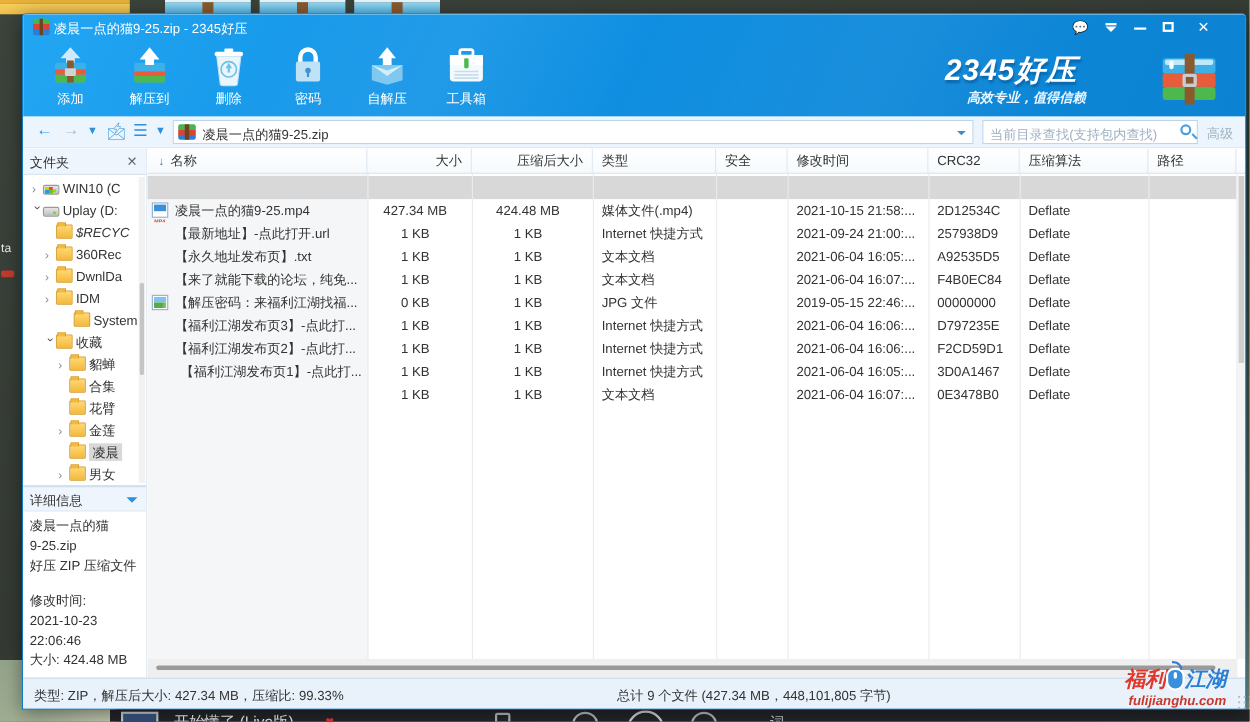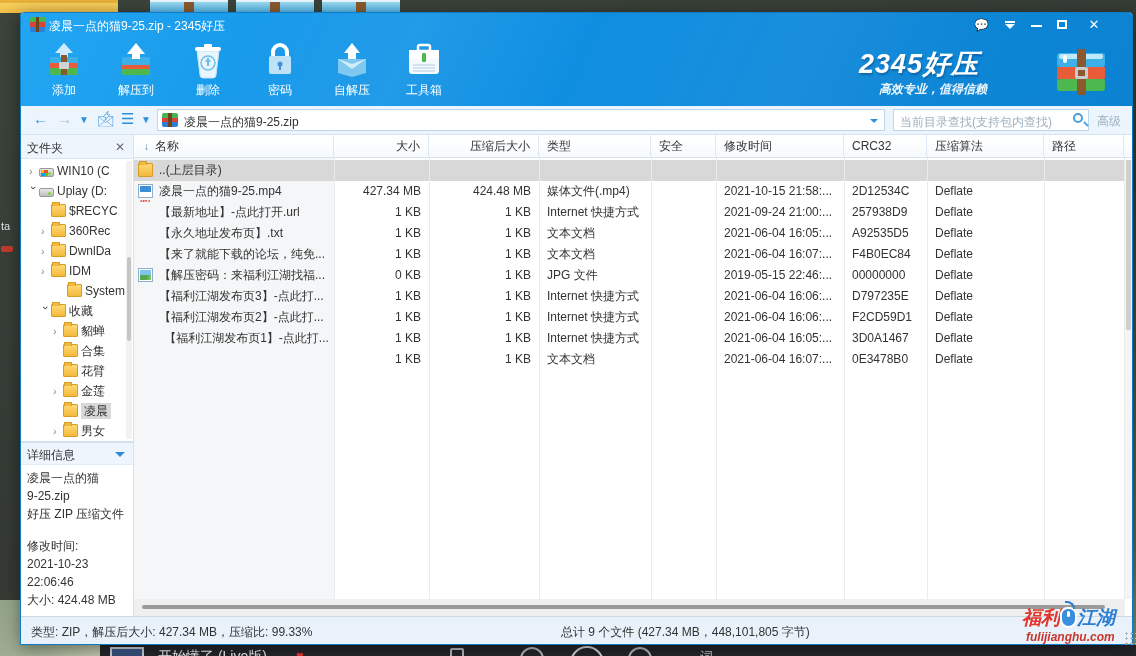--- a/index.html
+++ b/index.html
@@ -116,21 +116,21 @@
   #colheads { position:absolute; left:0; top:0; width:1000px; height:23px; background:linear-gradient(#ffffff,#f6fafd); border-bottom:1px solid #d7e3ee; }
   .colhead { position:absolute; top:0; height:23px; line-height:23px; border-right:1px solid #dce9f4; padding:0 8px; color:#333; overflow:hidden; white-space:nowrap; }
   .colhead.right { text-align:right; }
   #sort-arrow { color:#2f7ca8; font-size:10px; margin-right:6px; }
   #namecol-shade { position:absolute; left:0; top:23px; width:201px; bottom:17px; background:#f5f6f7; }
   .gridline { position:absolute; top:23px; bottom:17px; width:1px; background:#ebebeb; }
   #rows { position:absolute; left:0; top:25px; width:1000px; }
   .frow { position:relative; height:21px; line-height:21px; }
   .frow.selected::before { content:""; position:absolute; left:0; top:0; width:990px; height:21px; background:#d8d8d8; }
   .fcell { position:absolute; top:0; height:21px; overflow:hidden; white-space:nowrap; }
-  .fcell.right { text-align:right; }
+  .fcell.right { text-align:center; }
   .fname-icon { display:inline-block; width:15px; height:14px; margin:0 6px 0 2px; vertical-align:-3px; position:relative; }
   .ic-mp4 { background:#fff; border:1px solid #8fb0cc; }
   .ic-mp4::before { content:""; position:absolute; left:1px; top:1px; width:11px; height:6px; background:#3d8fd8; }
   .ic-mp4::after { content:"MP4"; position:absolute; left:0px; top:7px; font-size:6px; font-weight:bold; color:#d8432e; transform:scale(.8); }
   .ic-jpg { background:#fff; border:1px solid #8fb0cc; }
   .ic-jpg::before { content:""; position:absolute; left:1px; top:1px; right:1px; height:5px; background:#7fc4ea; }
   .ic-jpg::after { content:""; position:absolute; left:1px; top:6px; right:1px; height:5px; background:linear-gradient(100deg,#58a84e 60%, #8fce6a); }
 
   #vscroll { position:absolute; right:0; top:25px; width:7px; bottom:17px; background:#f4f4f4; }
   #vthumb { position:absolute; left:1px; top:0; width:5px; height:170px; background:#cfcfcf; }
@@ -293,21 +293,21 @@
 
   <div id="content">
     <div id="sidepanel">
       <div id="folders-header">
         <span id="folders-title">文件夹</span>
         <span id="folders-close">✕</span>
       </div>
       <div id="tree">
           <div class="tree-row" style="padding-left: 8px;"><span class="exp">›</span><span class="ticon16 ic-drive ic-drivewin"></span><span class="tlab">WIN10 (C</span></div>
           <div class="tree-row" style="padding-left: 8px;"><span class="exp open">›</span><span class="ticon16 ic-drive"></span><span class="tlab">Uplay (D:</span></div>
-          <div class="tree-row" style="padding-left: 20px;"><span class="exp"></span><span class="ticon16 ic-folder"></span><span class="tlab">$RECYC</span></div>
+          <div class="tree-row" style="padding-left: 20px; font-style: italic;"><span class="exp"></span><span class="ticon16 ic-folder"></span><span class="tlab">$RECYC</span></div>
           <div class="tree-row" style="padding-left: 20px;"><span class="exp">›</span><span class="ticon16 ic-folder"></span><span class="tlab">360Rec</span></div>
           <div class="tree-row" style="padding-left: 20px;"><span class="exp">›</span><span class="ticon16 ic-folder"></span><span class="tlab">DwnlDa</span></div>
           <div class="tree-row" style="padding-left: 20px;"><span class="exp">›</span><span class="ticon16 ic-folder"></span><span class="tlab">IDM</span></div>
           <div class="tree-row" style="padding-left: 36px;"><span class="exp"></span><span class="ticon16 ic-folder"></span><span class="tlab">System</span></div>
           <div class="tree-row" style="padding-left: 20px;"><span class="exp open">›</span><span class="ticon16 ic-folder"></span><span class="tlab">收藏</span></div>
           <div class="tree-row" style="padding-left: 32px;"><span class="exp">›</span><span class="ticon16 ic-folder"></span><span class="tlab">貂蝉</span></div>
           <div class="tree-row" style="padding-left: 32px;"><span class="exp"></span><span class="ticon16 ic-folder"></span><span class="tlab">合集</span></div>
           <div class="tree-row" style="padding-left: 32px;"><span class="exp"></span><span class="ticon16 ic-folder"></span><span class="tlab">花臂</span></div>
           <div class="tree-row" style="padding-left: 32px;"><span class="exp">›</span><span class="ticon16 ic-folder"></span><span class="tlab">金莲</span></div>
           <div class="tree-row selected" style="padding-left: 32px;"><span class="exp"></span><span class="ticon16 ic-folder"></span><span class="tlab">凌晨</span></div>
@@ -340,21 +340,20 @@
           <div class="colhead right" style="left: 295px; width: 110px;"><span>压缩后大小</span></div>
           <div class="colhead" style="left: 405px; width: 112px;"><span>类型</span></div>
           <div class="colhead" style="left: 517px; width: 65px;"><span>安全</span></div>
           <div class="colhead" style="left: 582px; width: 128px;"><span>修改时间</span></div>
           <div class="colhead" style="left: 710px; width: 83px;"><span>CRC32</span></div>
           <div class="colhead" style="left: 793px; width: 117px;"><span>压缩算法</span></div>
           <div class="colhead" style="left: 910px; width: 80px;"><span>路径</span></div>
         </div>
       <div id="rows">
           <div class="frow selected">
-            <div class="fcell" style="left: 2px; width: 198px; padding: 0px;"><span class="fname-icon ic-folder ticon16"></span><span>..(上层目录)</span></div>
             <div class="fcell right" style="left: 200px; width: 95px; padding: 0px 8px 0px 0px;"></div>
             <div class="fcell right" style="left: 295px; width: 110px; padding: 0px 8px 0px 0px;"></div>
             <div class="fcell" style="left: 405px; width: 112px; padding: 0px 0px 0px 8px;"></div>
             <div class="fcell" style="left: 517px; width: 65px; padding: 0px 0px 0px 8px;"></div>
             <div class="fcell" style="left: 582px; width: 128px; padding: 0px 0px 0px 8px;"></div>
             <div class="fcell" style="left: 710px; width: 83px; padding: 0px 0px 0px 8px;"></div>
             <div class="fcell" style="left: 793px; width: 117px; padding: 0px 0px 0px 8px;"></div>
             <div class="fcell" style="left: 910px; width: 80px; padding: 0px 0px 0px 8px;"></div>
           </div>
           <div class="frow">

